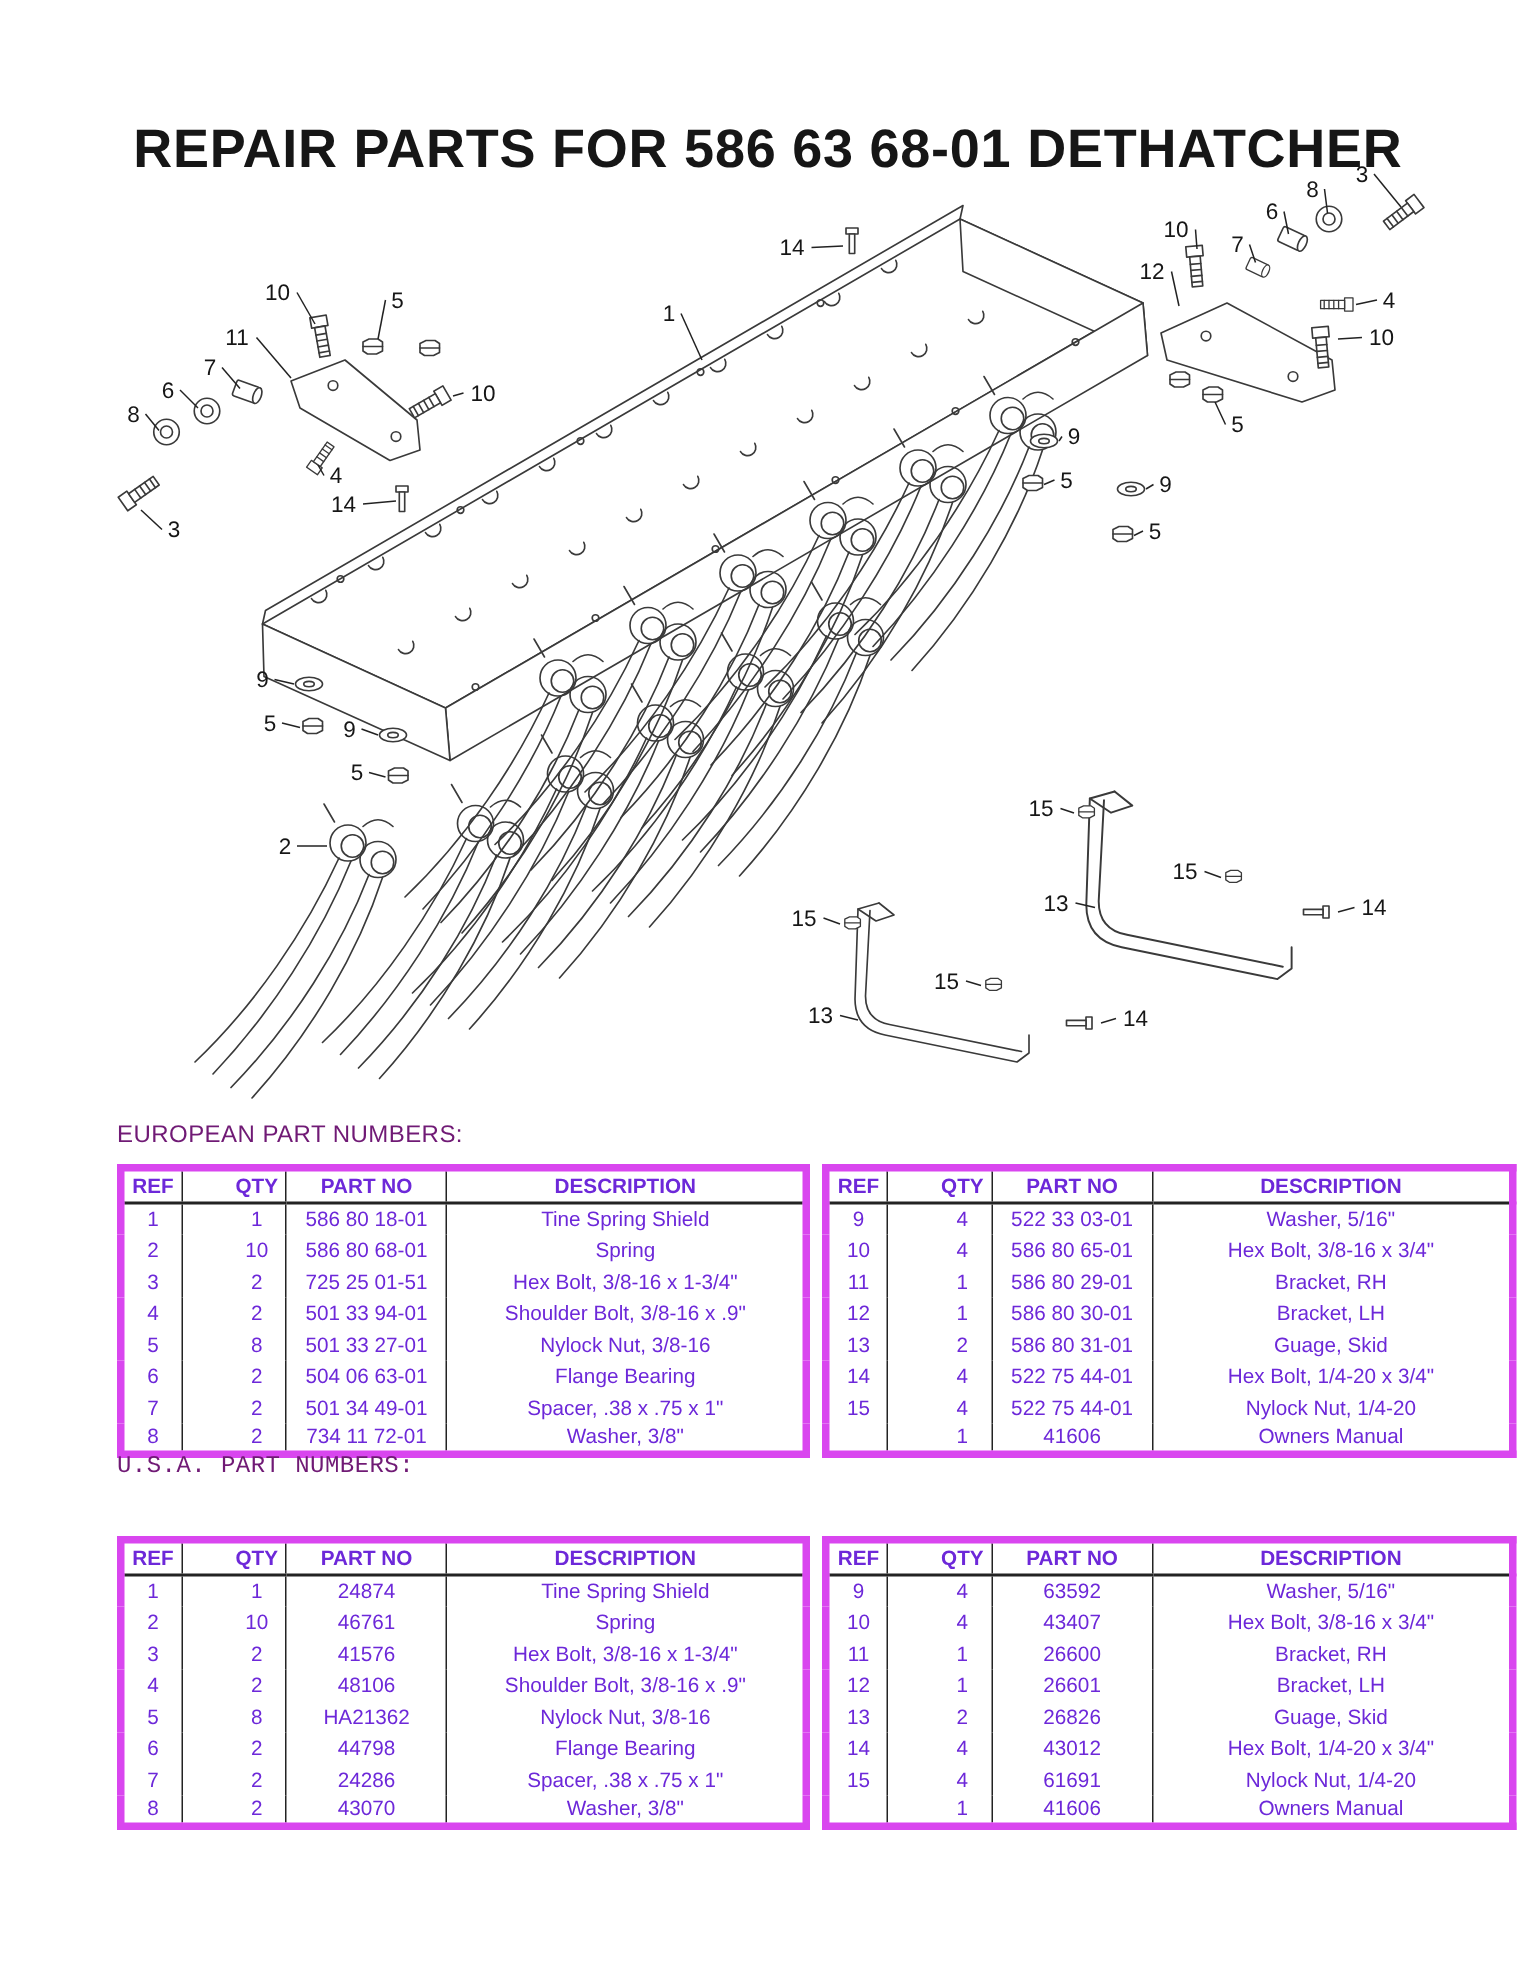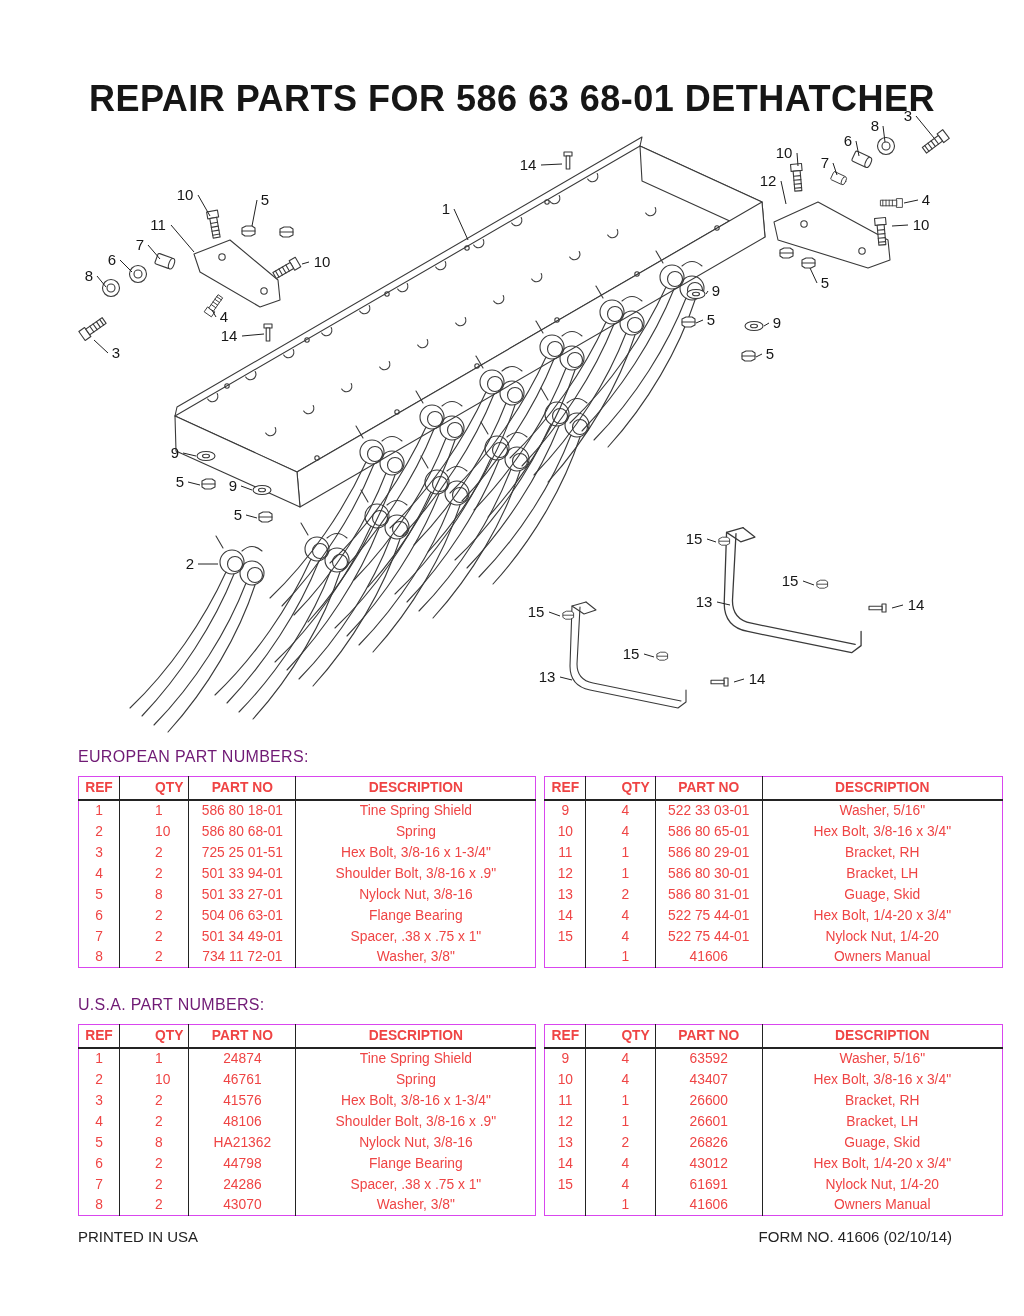--- a/index.html
+++ b/index.html
@@ -13,39 +13,39 @@
     font-size:36px;font-weight:700;letter-spacing:.5px;
   }
   .diagram-wrap{position:absolute;top:104px;left:62px;width:900px;height:648px;}
   .art{stroke:#3a3a3a;stroke-width:1.1;fill:none;stroke-linejoin:round;stroke-linecap:round;}
   .leader{stroke:#222;stroke-width:1;}
   .callout{font-family:"Liberation Sans",sans-serif;font-size:15px;fill:#161616;text-anchor:middle;}
   .section-heading{
     position:absolute;left:78px;font-size:16px;letter-spacing:.3px;color:#701a75;
   }
   .heading-euro{top:748px;}
-  .heading-usa{top:996px;}
+  .heading-usa{top:968px;font-family:Liberation Mono, monospace;}
   .tables-row{position:absolute;left:78px;display:flex;}
   .tables-euro{top:776px;}
   .tables-usa{top:1024px;}
   table.parts-table{
-    border-collapse:collapse;border:1px solid #d946ef;
-    font-size:13.8px;color:#ef4444;table-layout:fixed;
+    border-collapse:collapse;border:5px solid #d946ef;
+    font-size:13.8px;color:#6d28d9;table-layout:fixed;
   }
   table.parts-table + table.parts-table{margin-left:8px;}
   .parts-table th,.parts-table td{
     box-sizing:border-box;padding:0 5px;height:21px;vertical-align:middle;
     white-space:nowrap;overflow:hidden;
   }
   .parts-table th{
     border-bottom:2px solid #232323;font-weight:700;height:23px;text-align:center;
   }
   .parts-table th + th,.parts-table td + td{border-left:1.5px solid #232323;}
   .parts-table th:nth-child(1),.parts-table td:nth-child(1){width:41px;text-align:center;}
-  .parts-table th:nth-child(2),.parts-table td:nth-child(2){width:44px;text-align:left;padding-left:35px;}
+  .parts-table th:nth-child(2),.parts-table td:nth-child(2){width:44px;text-align:center;padding-left:35px;}
   .parts-table th:nth-child(3),.parts-table td:nth-child(3){width:107px;text-align:center;margin-top:46px;}
   .parts-table th:nth-child(4),.parts-table td:nth-child(4){width:240px;text-align:center;}
   .footer{
     position:absolute;top:1228px;left:78px;width:874px;display:flex;
     justify-content:space-between;font-size:15px;color:#222;
   }
 </style>
 </head>
 <body>
 
@@ -541,18 +541,14 @@
           <tr>
             <td></td>
             <td>1</td>
             <td>41606</td>
             <td>Owners Manual</td>
           </tr>
         </tbody>
       </table>
   </div>
 
-  <div class="footer">
-    <span>PRINTED IN USA</span>
-    <span>FORM NO. 41606 (02/10/14)</span>
-  </div>
 
 </div>
 
 </body></html>

